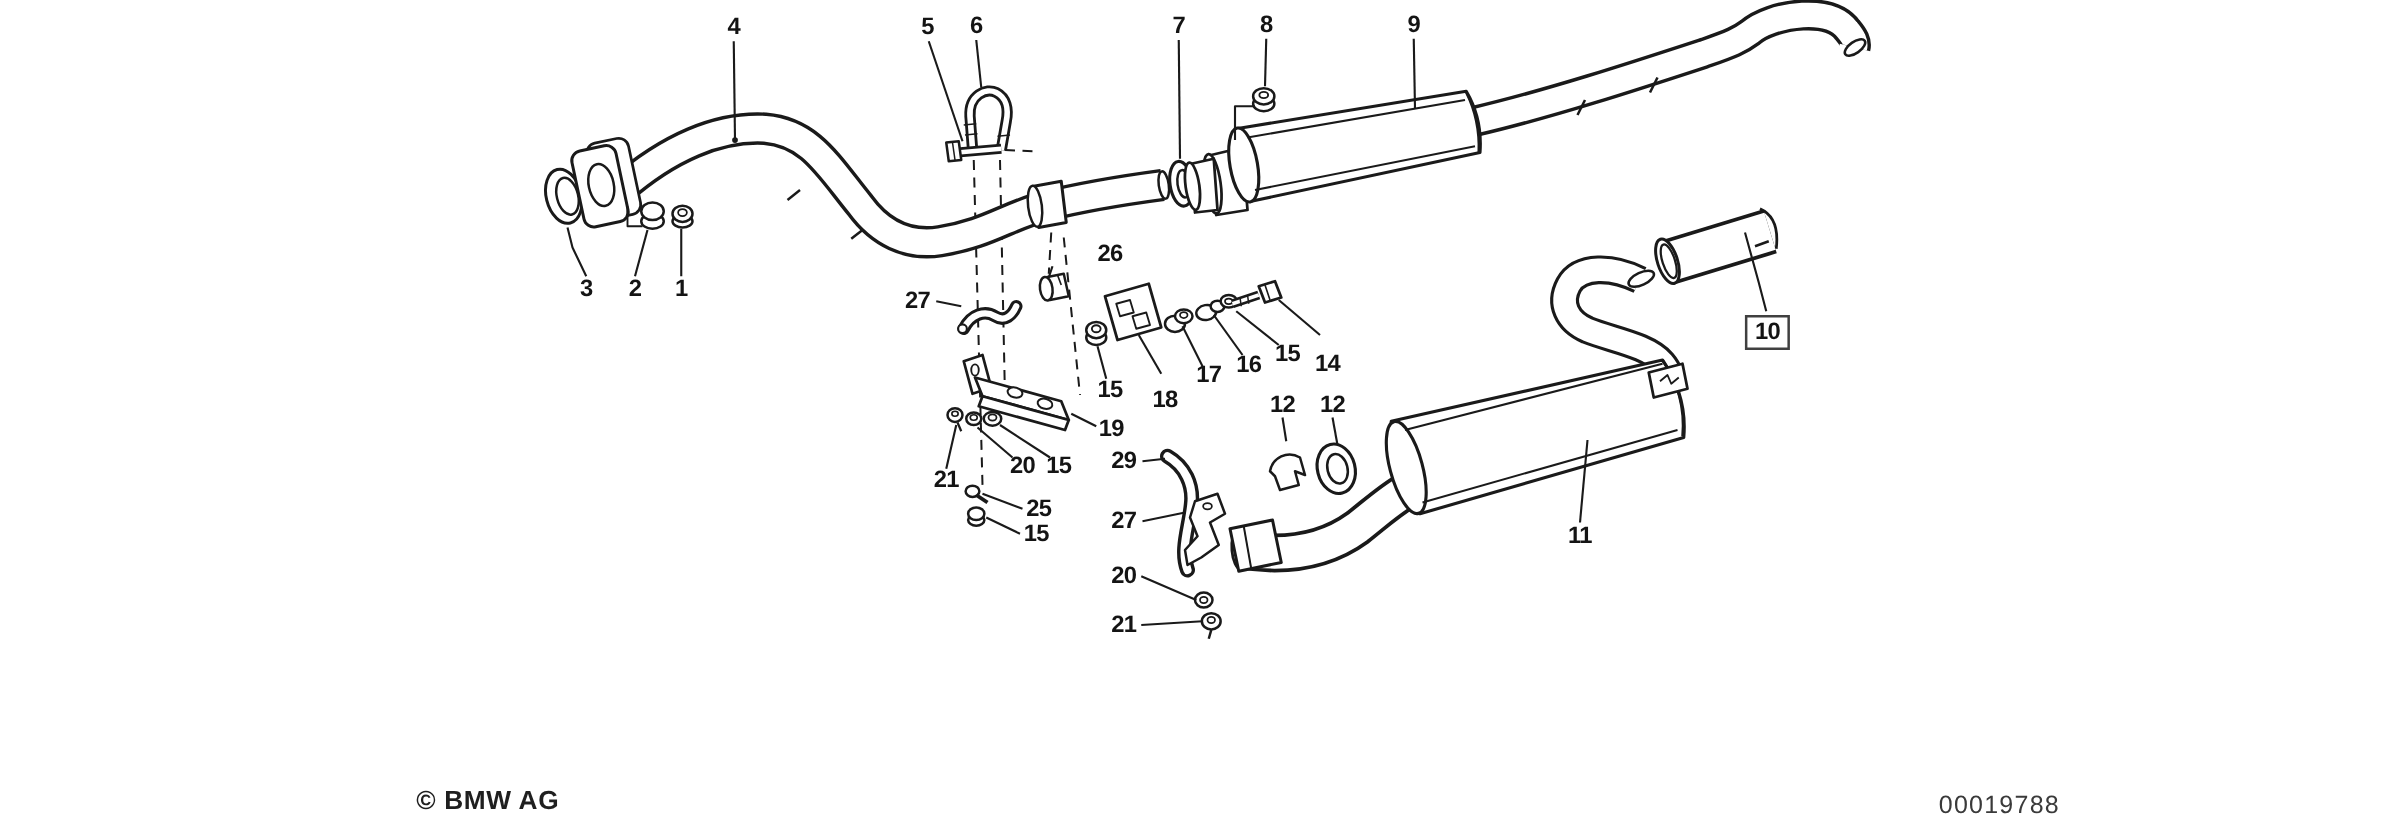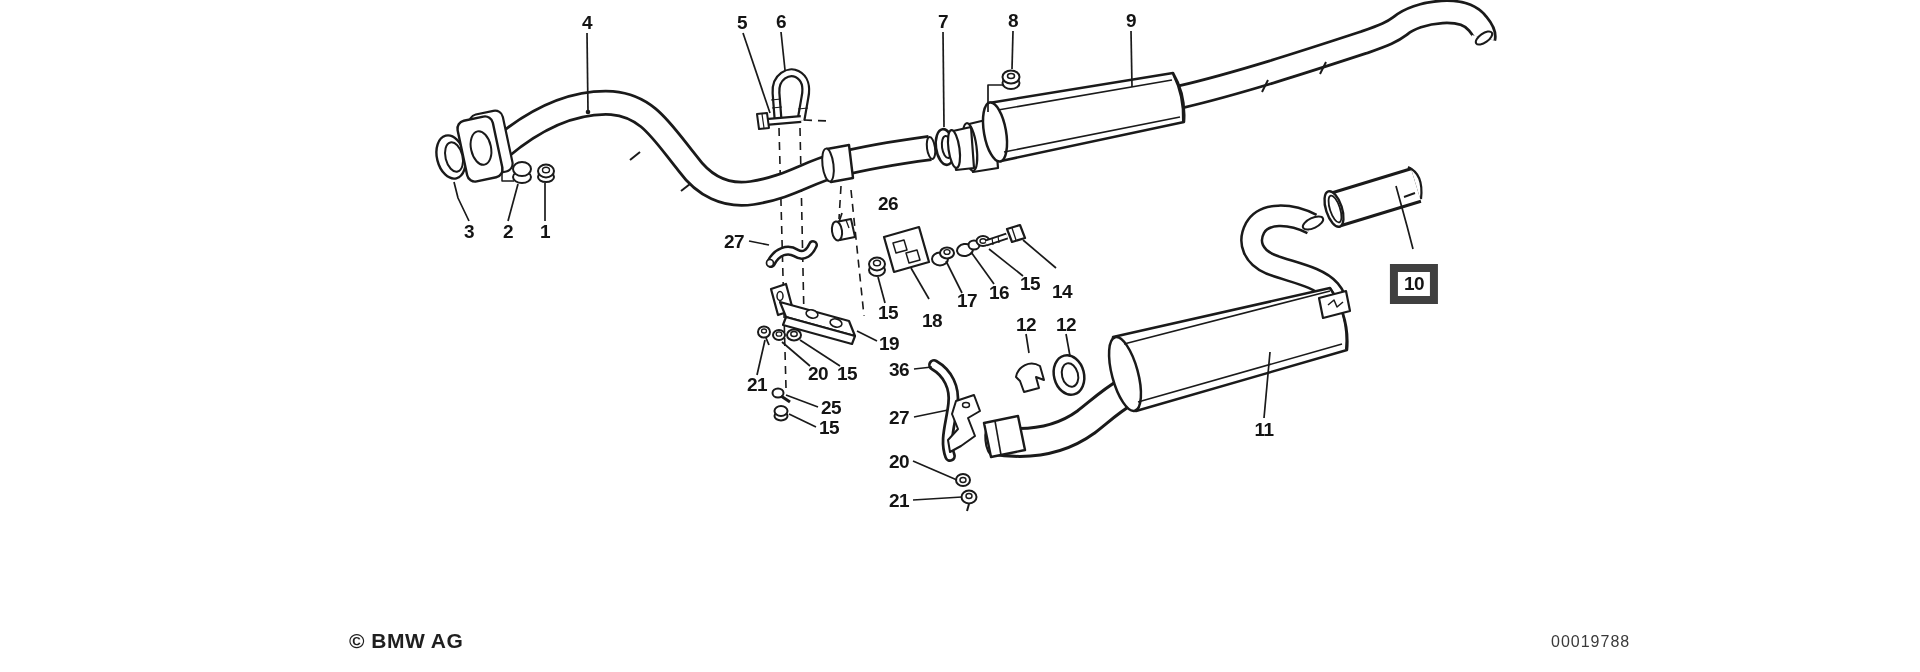--- a/index.html
+++ b/index.html
@@ -3,24 +3,24 @@
 <meta charset="utf-8">
 <style>
   html,body{margin:0;padding:0;background:#ffffff;}
   body{width:1920px;height:672px;overflow:hidden;}
   .stage{position:relative;width:1920px;height:672px;background:#ffffff;
          font-family:"Liberation Sans",sans-serif;}
   .stage svg{position:absolute;left:0;top:0;}
   .lbl{position:absolute;transform:translate(-50%,-50%);
        font-weight:bold;font-size:19px;line-height:1;color:#141414;
        letter-spacing:-0.5px;white-space:nowrap;cursor:pointer;}
-  .lbl.boxed{border:8px solid #404040;padding:2px 6px 3px 6px;background:#fff;margin-top:18px;}
+  .lbl.boxed{border:2px solid #404040;padding:2px 6px 3px 6px;background:#fff;}
   .footer-copyright{position:absolute;left:333px;top:629px;font-size:21px;
-       font-weight:bold;color:#1f1f1f;letter-spacing:0.5px;margin-left:16px;}
-  .doc-number{position:absolute;left:1551px;top:633px;font-size:16px;
+       font-weight:bold;color:#1f1f1f;letter-spacing:0.5px;}
+  .doc-number{position:absolute;left:1551px;top:633px;font-size:20px;
        font-weight:normal;color:#3a3a3a;letter-spacing:1px;}
 </style>
 </head>
 <body>
 
 <div class="stage">
 
 <svg width="1920" height="672" viewBox="0 0 1920 672">
   <g fill="none" stroke="#1a1a1a" stroke-linejoin="round">
 
@@ -255,21 +255,21 @@
 <div class="lbl" style="left:829px;top:427px">15</div>
 <div class="lbl" style="left:1030px;top:283px">15</div>
 <div class="lbl" style="left:999px;top:292px">16</div>
 <div class="lbl" style="left:967px;top:300px">17</div>
 <div class="lbl" style="left:932px;top:320px">18</div>
 <div class="lbl" style="left:889px;top:343px">19</div>
 <div class="lbl" style="left:818px;top:373px">20</div>
 <div class="lbl" style="left:899px;top:461px">20</div>
 <div class="lbl" style="left:757px;top:384px">21</div>
 <div class="lbl" style="left:899px;top:500px">21</div>
-<div class="lbl" style="left:899px;top:369px">36</div>
+<div class="lbl" style="left:899px;top:369px">29</div>
 <div class="lbl" style="left:899px;top:417px">27</div>
 <div class="lbl" style="left:831px;top:407px">25</div>
 <div class="lbl" style="left:888px;top:203px">26</div>
 <div class="lbl" style="left:734px;top:241px">27</div>
 
 <div class="footer-copyright">© BMW AG</div>
 <div class="doc-number">00019788</div>
 
 </div>
 

